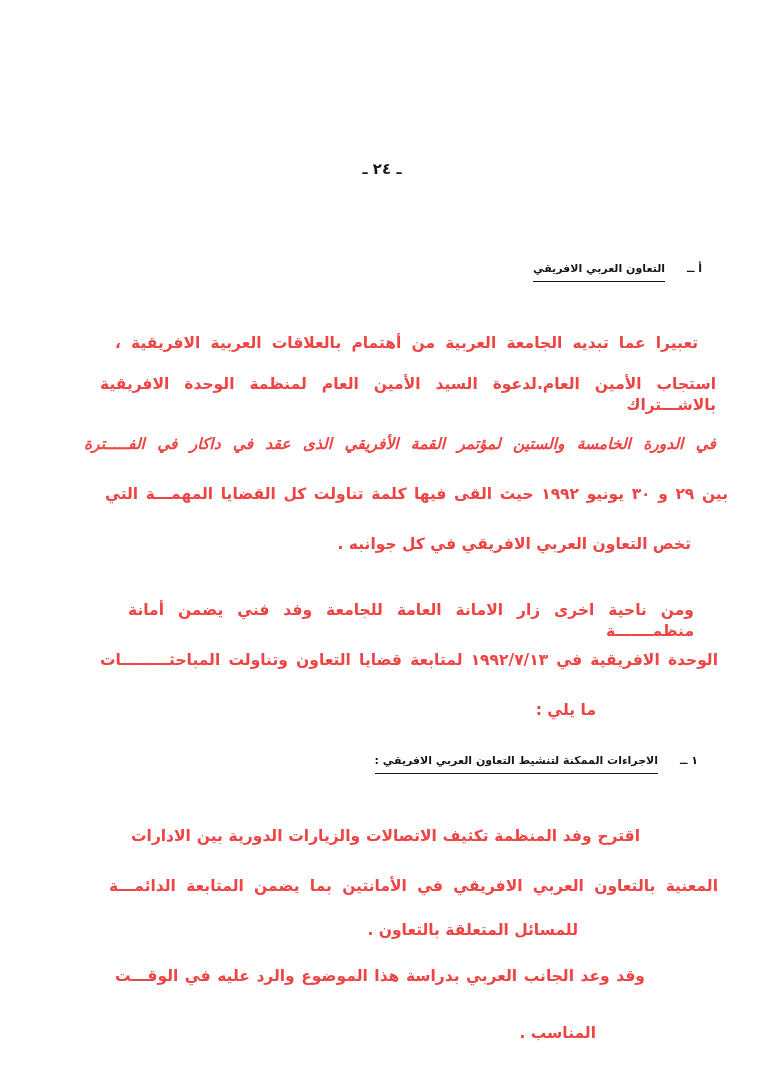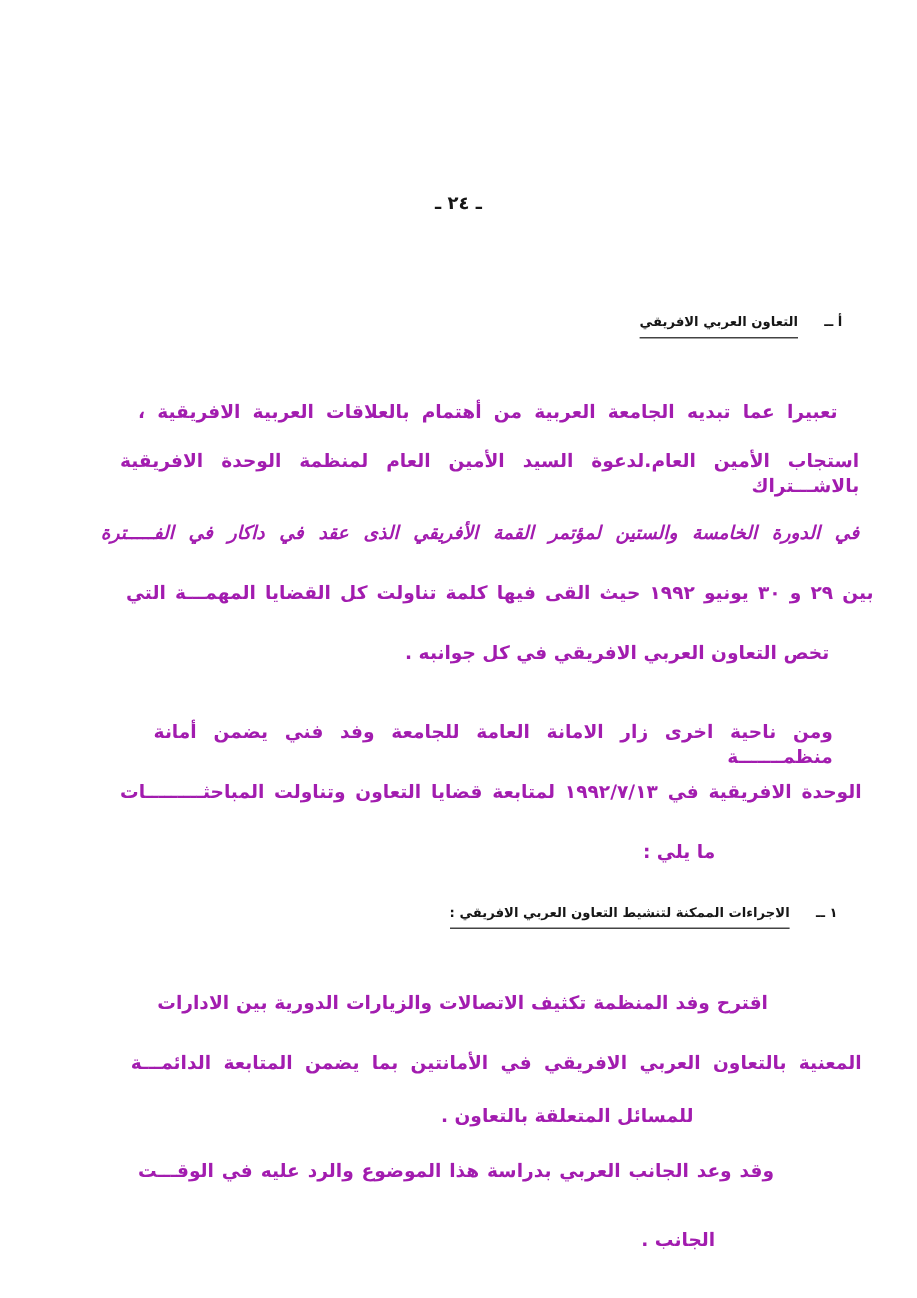--- a/index.html
+++ b/index.html
@@ -16,21 +16,21 @@
     direction: rtl;
     font-family: "DejaVu Sans", sans-serif;
     color: #161616;
   }
   .line {
     position: absolute;
     font-size: 15.5px;
     font-weight: bold;
     line-height: 1.35;
     white-space: nowrap;
-    color: #a21caf;
+    color: #ef4444;
   }
   .line.justified {
     white-space: normal;
     text-align: justify;
     text-align-last: justify;
   }
   .page-number {
     position: absolute;
     left: 0;
     right: 0;
@@ -79,15 +79,15 @@
   <div class="heading" style="top:754px; right:66px;">
     <span class="marker">١ ــ</span>
     <span class="title">الاجراءات الممكنة لتنشيط التعاون العربي الافريقي :</span>
   </div>
 
   <div class="line justified" style="top:826px; right:124px; left:131px;">اقترح وفد المنظمة تكثيف الاتصالات والزيارات الدورية بين الادارات</div>
   <div class="line justified" style="top:876px; right:46px; left:109px;">المعنية بالتعاون العربي الافريقي في الأمانتين بما يضمن المتابعة الدائمـــة</div>
   <div class="line" style="top:920px; right:186px;">للمسائل المتعلقة بالتعاون .</div>
 
   <div class="line justified" style="top:966px; right:119px; left:115px;">وقد وعد الجانب العربي بدراسة هذا الموضوع والرد عليه في الوقـــت</div>
-  <div class="line" style="top:1023px; right:168px;">الجانب .</div>
+  <div class="line" style="top:1023px; right:168px;">المناسب .</div>
 
 </div>
 
 </body></html>

